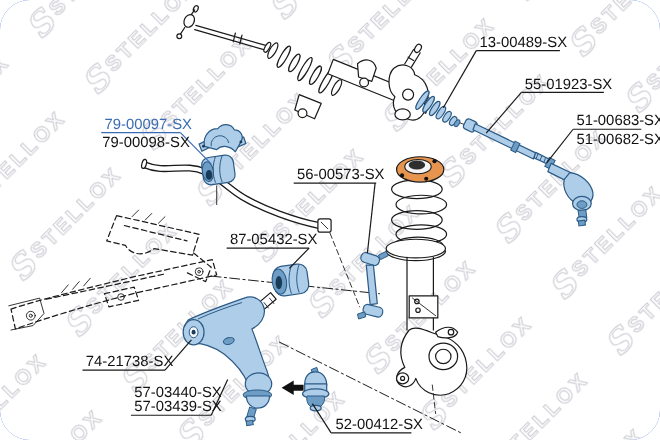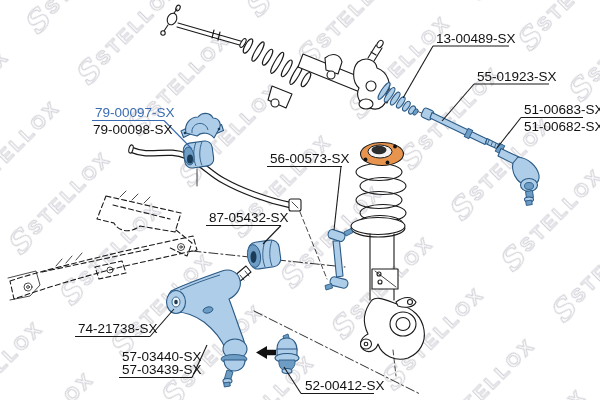--- a/index.html
+++ b/index.html
@@ -1,16 +1,16 @@
 <!DOCTYPE html>
 <html><head>
 <meta charset="utf-8">
 <style>
   html,body{margin:0;padding:0;background:#fff;}
-  #stage{position:relative;width:600px;height:400px;overflow:hidden;background:#1d4ed8;}
+  #stage{position:relative;width:600px;height:400px;overflow:hidden;background:#1d4ed8;border-radius:27px;}
   svg{display:block;}
   .ln{fill:none;stroke:#1a1a1a;stroke-width:1.1;stroke-linecap:round;stroke-linejoin:round;}
   .lnf{fill:#ffffff;stroke:#1a1a1a;stroke-width:1.1;stroke-linejoin:round;}
   .thin{stroke-width:0.8;}
   .dash{stroke-dasharray:5 3;}
   .dashdot{stroke-dasharray:9 3 2 3;stroke-width:0.9;}
   .bp{fill:#aecde8;stroke:#2a5a85;stroke-width:1.1;stroke-linejoin:round;}
   .bd{fill:#6d9cc4;stroke:#2a5a85;stroke-width:0.9;}
   .bdeep{fill:#1b3c59;stroke:none;}
   .bln{fill:none;stroke:#2a5a85;stroke-width:0.9;}

